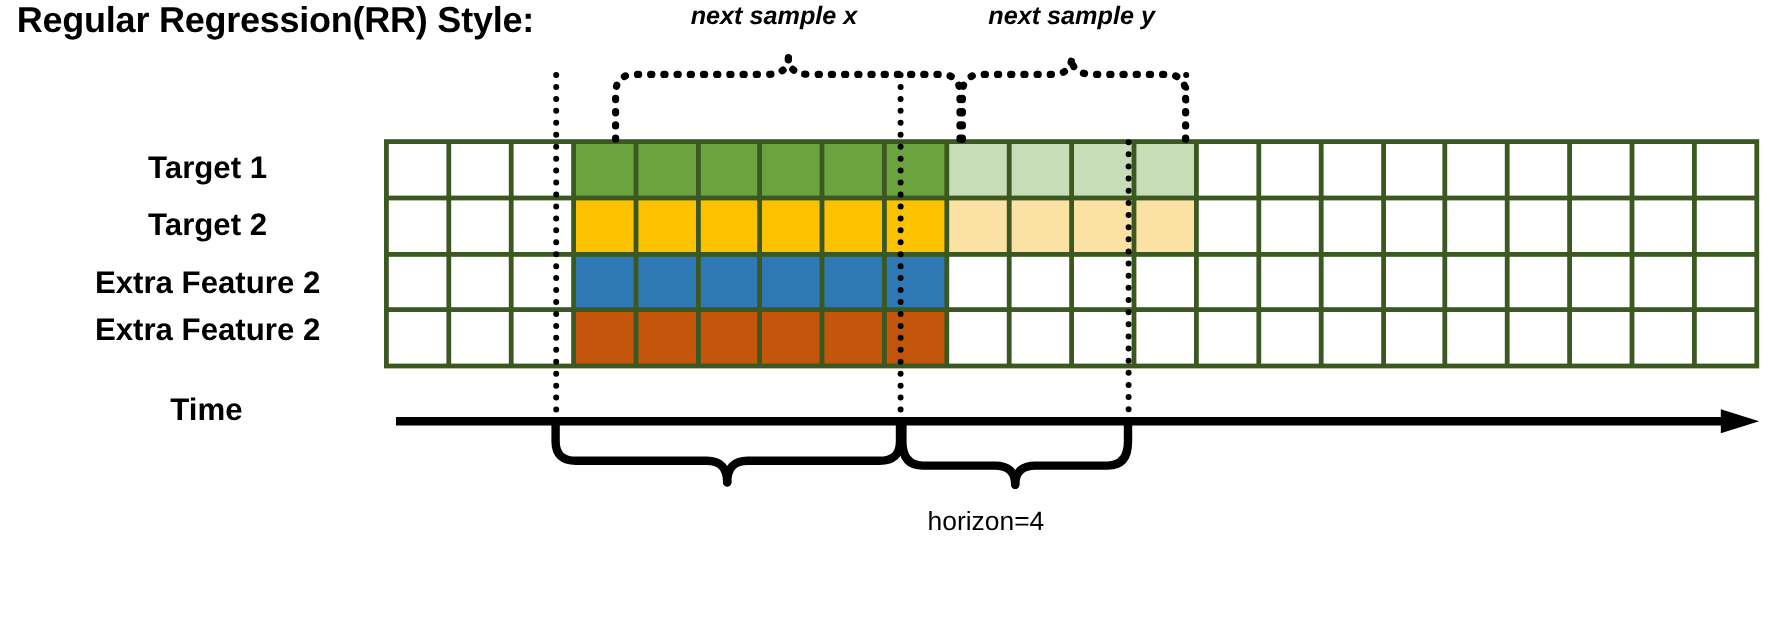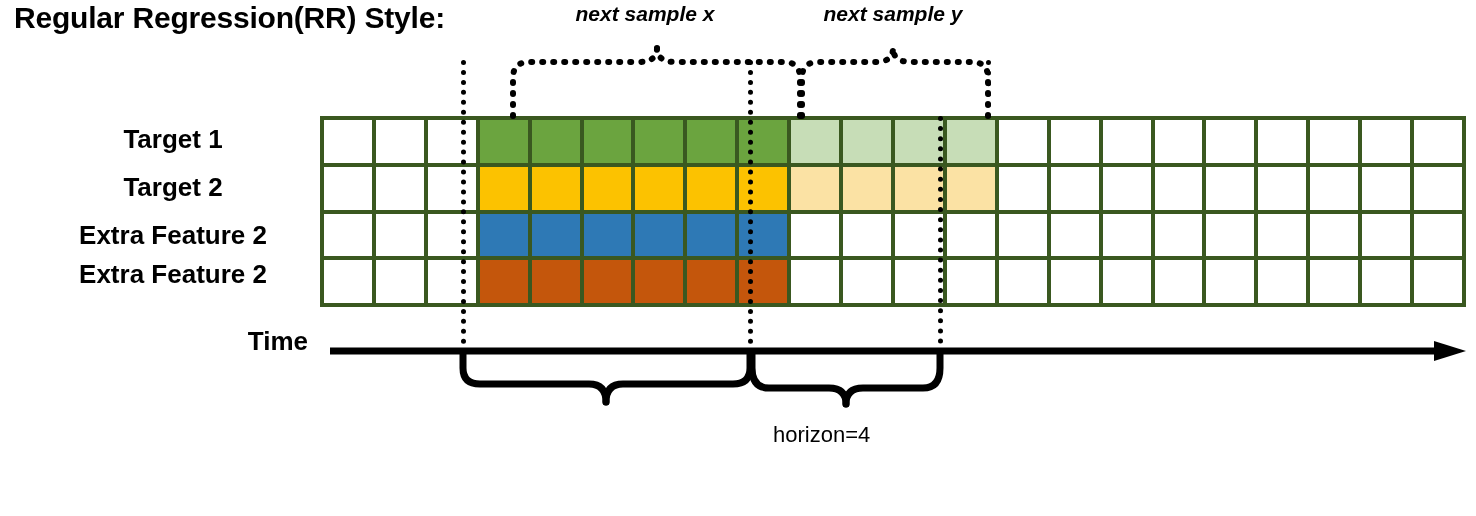--- a/index.html
+++ b/index.html
@@ -46,21 +46,21 @@
     left: 36px;
     top: 116px;
     width: 272px;
     height: 192px;
   }
   #time-label {
     position: absolute;
     left: 36px;
     top: 326px;
     width: 272px;
-    text-align: right;
+    text-align: center;
     font-size: 26px;
     font-weight: 700;
     color: #000;
   }
 
   
   #grid {
     position: absolute;
     left: 320px;
     top: 116px;

